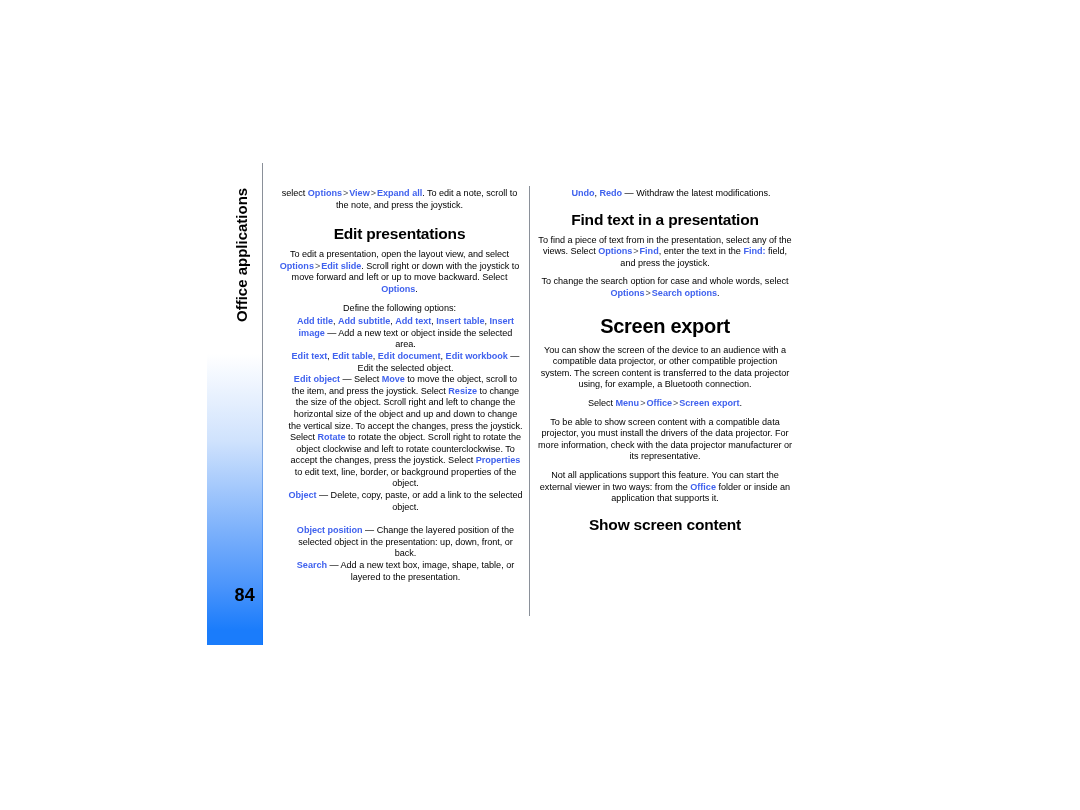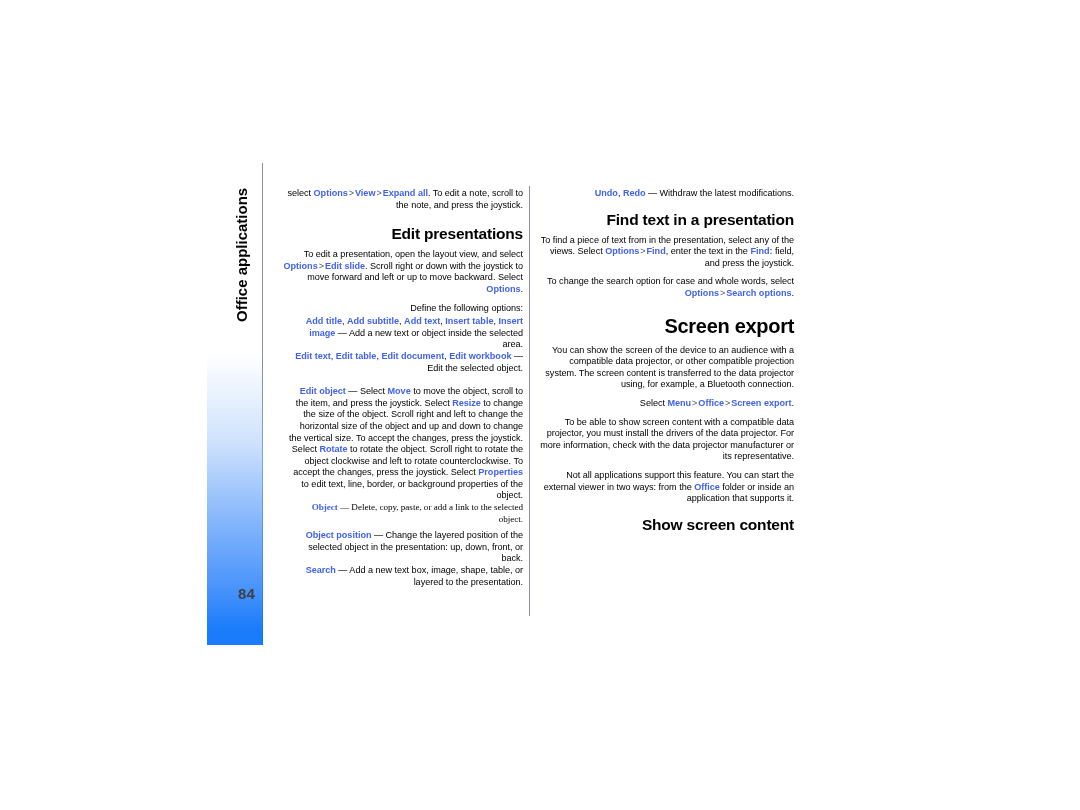--- a/index.html
+++ b/index.html
@@ -40,22 +40,22 @@
                 #4a94fb 88%,
                 #1a7cfb 97%,
                 #1a7cfb 100%);
   }
   #page-number {
     position: absolute;
     left: 207px;
     top: 586px;
     width: 48px;
     text-align: right;
-    color: #404040;
-    font-size: 15px;
+    color: #000000;
+    font-size: 18px;
     font-weight: bold;
     letter-spacing: 0.2px;
     line-height: 1;
   }
 
   
   #margin-rule {
     position: absolute;
     left: 262px;
     top: 163px;
@@ -85,21 +85,21 @@
     letter-spacing: 0px;
   }
 
   
   .col {
     position: absolute;
     top: 188px;
     width: 247px;
     font-size: 9.1px;
     line-height: 11.6px;
-    text-align: right;
+    text-align: center;
     letter-spacing: -0.03px;
   }
   #col-left  { left: 276px; }
   #col-right { left: 536px; width: 258px; }
 
   #col-rule {
     position: absolute;
     left: 529px;
     top: 186px;
     width: 1px;
@@ -156,23 +156,23 @@
   </div>
 
   <div id="col-rule"></div>
 
   <div class="col" id="col-left">
       <p class="para"><span>select </span><span class="lnk">Options</span><span class="gt">&gt;</span><span class="lnk">View</span><span class="gt">&gt;</span><span class="lnk">Expand all</span><span>. To edit a note, scroll to the note, and press the joystick.</span></p>
       <h2 class="sec first">Edit presentations</h2>
       <p class="para"><span>To edit a presentation, open the layout view, and select </span><span class="lnk">Options</span><span class="gt">&gt;</span><span class="lnk">Edit slide</span><span>. Scroll right or down with the joystick to move forward and left or up to move backward. Select </span><span class="lnk">Options</span><span>.</span></p>
       <p class="para tight"><span>Define the following options:</span></p>
       <p class="para optitem" style="margin-bottom: 0px;"><span class="lnk">Add title</span><span>, </span><span class="lnk">Add subtitle</span><span>, </span><span class="lnk">Add text</span><span>, </span><span class="lnk">Insert table</span><span>, </span><span class="lnk">Insert image</span><span> — Add a new text or object inside the selected area.</span></p>
-      <p class="para optitem" style="margin-bottom: 12px;"><span class="lnk">Edit text</span><span>, </span><span class="lnk">Edit table</span><span>, </span><span class="lnk">Edit document</span><span>, </span><span class="lnk">Edit workbook</span><span> — Edit the selected object.</span></p>
+      <p class="para optitem" style="margin-bottom: 0px;"><span class="lnk">Edit text</span><span>, </span><span class="lnk">Edit table</span><span>, </span><span class="lnk">Edit document</span><span>, </span><span class="lnk">Edit workbook</span><span> — Edit the selected object.</span></p>
       <p class="para optitem" style="margin-bottom: 0px;"><span class="lnk">Edit object</span><span> — Select </span><span class="lnk">Move</span><span> to move the object, scroll to the item, and press the joystick. Select </span><span class="lnk">Resize</span><span> to change the size of the object. Scroll right and left to change the horizontal size of the object and up and down to change the vertical size. To accept the changes, press the joystick. Select </span><span class="lnk">Rotate</span><span> to rotate the object. Scroll right to rotate the object clockwise and left to rotate counterclockwise. To accept the changes, press the joystick. Select </span><span class="lnk">Properties</span><span> to edit text, line, border, or background properties of the object.</span></p>
-      <p class="para optitem" style="margin-bottom: 5px; font-family: Liberation Serif, serif;"><span class="lnk">Object</span><span> — Delete, copy, paste, or add a link to the selected object.</span></p>
+      <p class="para optitem" style="margin-bottom: 12px;"><span class="lnk">Object</span><span> — Delete, copy, paste, or add a link to the selected object.</span></p>
       <p class="para optitem" style="margin-bottom: 0px;"><span class="lnk">Object position</span><span> — Change the layered position of the selected object in the presentation: up, down, front, or back.</span></p>
       <p class="para optitem"><span class="lnk">Search</span><span> — Add a new text box, image, shape, table, or layered to the presentation.</span></p>
     </div>
   <div class="col" id="col-right">
       <p class="para optitem"><span class="lnk">Undo</span><span>, </span><span class="lnk">Redo</span><span> — Withdraw the latest modifications.</span></p>
       <h2 class="sec">Find text in a presentation</h2>
       <p class="para"><span>To find a piece of text from in the presentation, select any of the views. Select </span><span class="lnk">Options</span><span class="gt">&gt;</span><span class="lnk">Find</span><span>, enter the text in the </span><span class="lnk">Find:</span><span> field, and press the joystick.</span></p>
       <p class="para"><span>To change the search option for case and whole words, select </span><span class="lnk">Options</span><span class="gt">&gt;</span><span class="lnk">Search options</span><span>.</span></p>
       <h2 class="sec big">Screen export</h2>
       <p class="para"><span>You can show the screen of the device to an audience with a compatible data projector, or other compatible projection system. The screen content is transferred to the data projector using, for example, a Bluetooth connection.</span></p>

